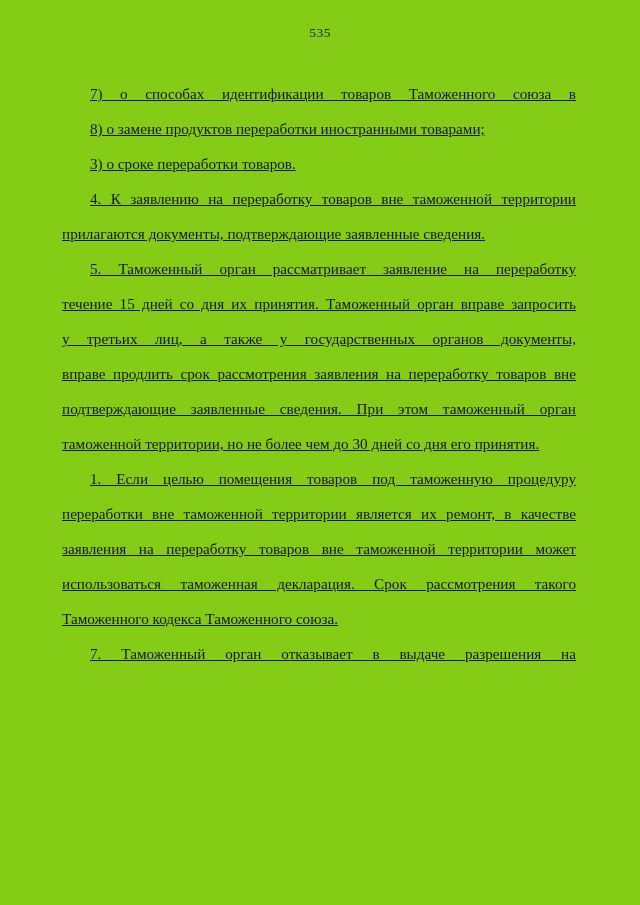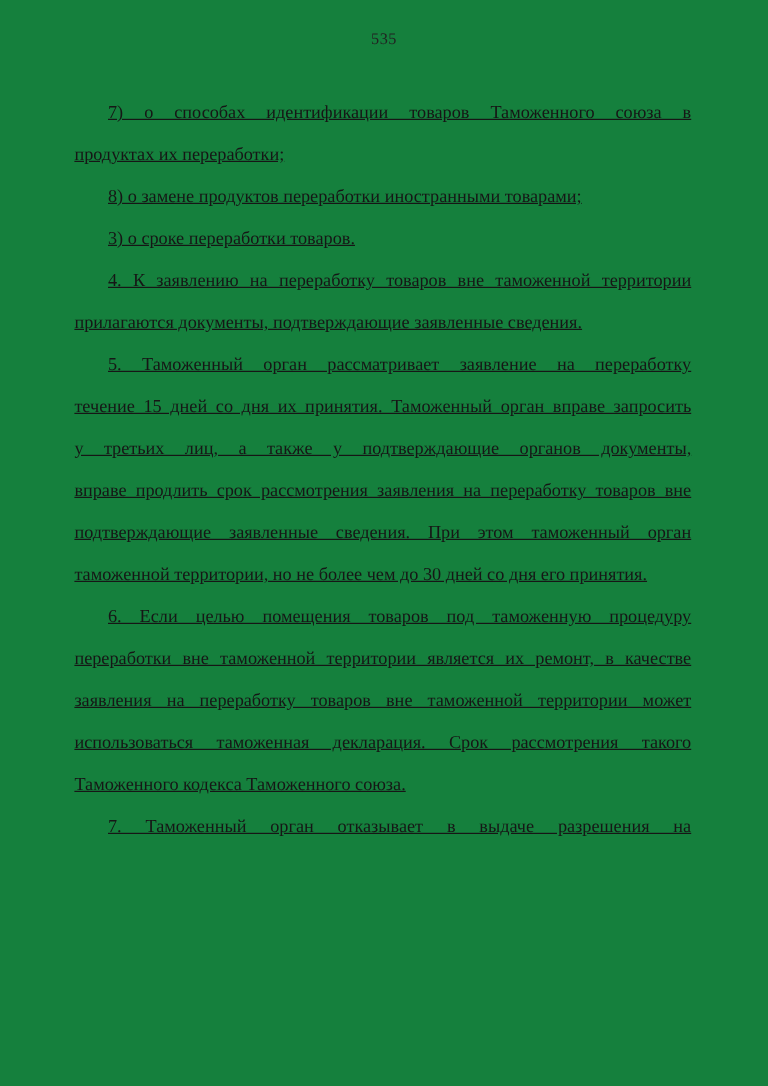--- a/index.html
+++ b/index.html
@@ -9,21 +9,21 @@
   body {
     width: 640px;
     height: 905px;
     background: #ffffff;
     overflow: hidden;
   }
   .page {
     position: relative;
     width: 640px;
     height: 905px;
-    background: #15803d;
+    background: #84cc16;
     font-family: "Liberation Serif", serif;
     color: #161616;
   }
   .page-number {
     position: absolute;
     top: 25px;
     left: 0;
     right: 0;
     text-align: center;
     font-size: 13.5px;
@@ -54,42 +54,41 @@
   }
 </style>
 </head>
 <body>
 
 <div class="page">
   <div class="page-number">535</div>
   <div class="doc-body" id="doc-body">
       <div class="paragraph">
         <div class="line first">7) о способах идентификации товаров Таможенного союза в</div>
-        <div class="line last">продуктах их переработки;</div>
       </div>
       <div class="paragraph">
         <div class="line first last">8) о замене продуктов переработки иностранными товарами;</div>
       </div>
       <div class="paragraph">
         <div class="line first last">3) о сроке переработки товаров.</div>
       </div>
       <div class="paragraph">
         <div class="line first">4. К заявлению на переработку товаров вне таможенной территории</div>
         <div class="line last">прилагаются документы, подтверждающие заявленные сведения.</div>
       </div>
       <div class="paragraph">
         <div class="line first">5. Таможенный орган рассматривает заявление на переработку</div>
         <div class="line">течение 15 дней со дня их принятия. Таможенный орган вправе запросить</div>
-        <div class="line">у третьих лиц, а также у подтверждающие органов документы,</div>
+        <div class="line">у третьих лиц, а также у государственных органов документы,</div>
         <div class="line">вправе продлить срок рассмотрения заявления на переработку товаров вне</div>
         <div class="line">подтверждающие заявленные сведения. При этом таможенный орган</div>
         <div class="line last">таможенной территории, но не более чем до 30 дней со дня его принятия.</div>
       </div>
       <div class="paragraph">
-        <div class="line first">6. Если целью помещения товаров под таможенную процедуру</div>
+        <div class="line first">1. Если целью помещения товаров под таможенную процедуру</div>
         <div class="line">переработки вне таможенной территории является их ремонт, в качестве</div>
         <div class="line">заявления на переработку товаров вне таможенной территории может</div>
         <div class="line">использоваться таможенная декларация. Срок рассмотрения такого</div>
         <div class="line last">Таможенного кодекса Таможенного союза.</div>
       </div>
       <div class="paragraph">
         <div class="line first">7. Таможенный орган отказывает в выдаче разрешения на</div>
       </div>
     </div>
 </div>

